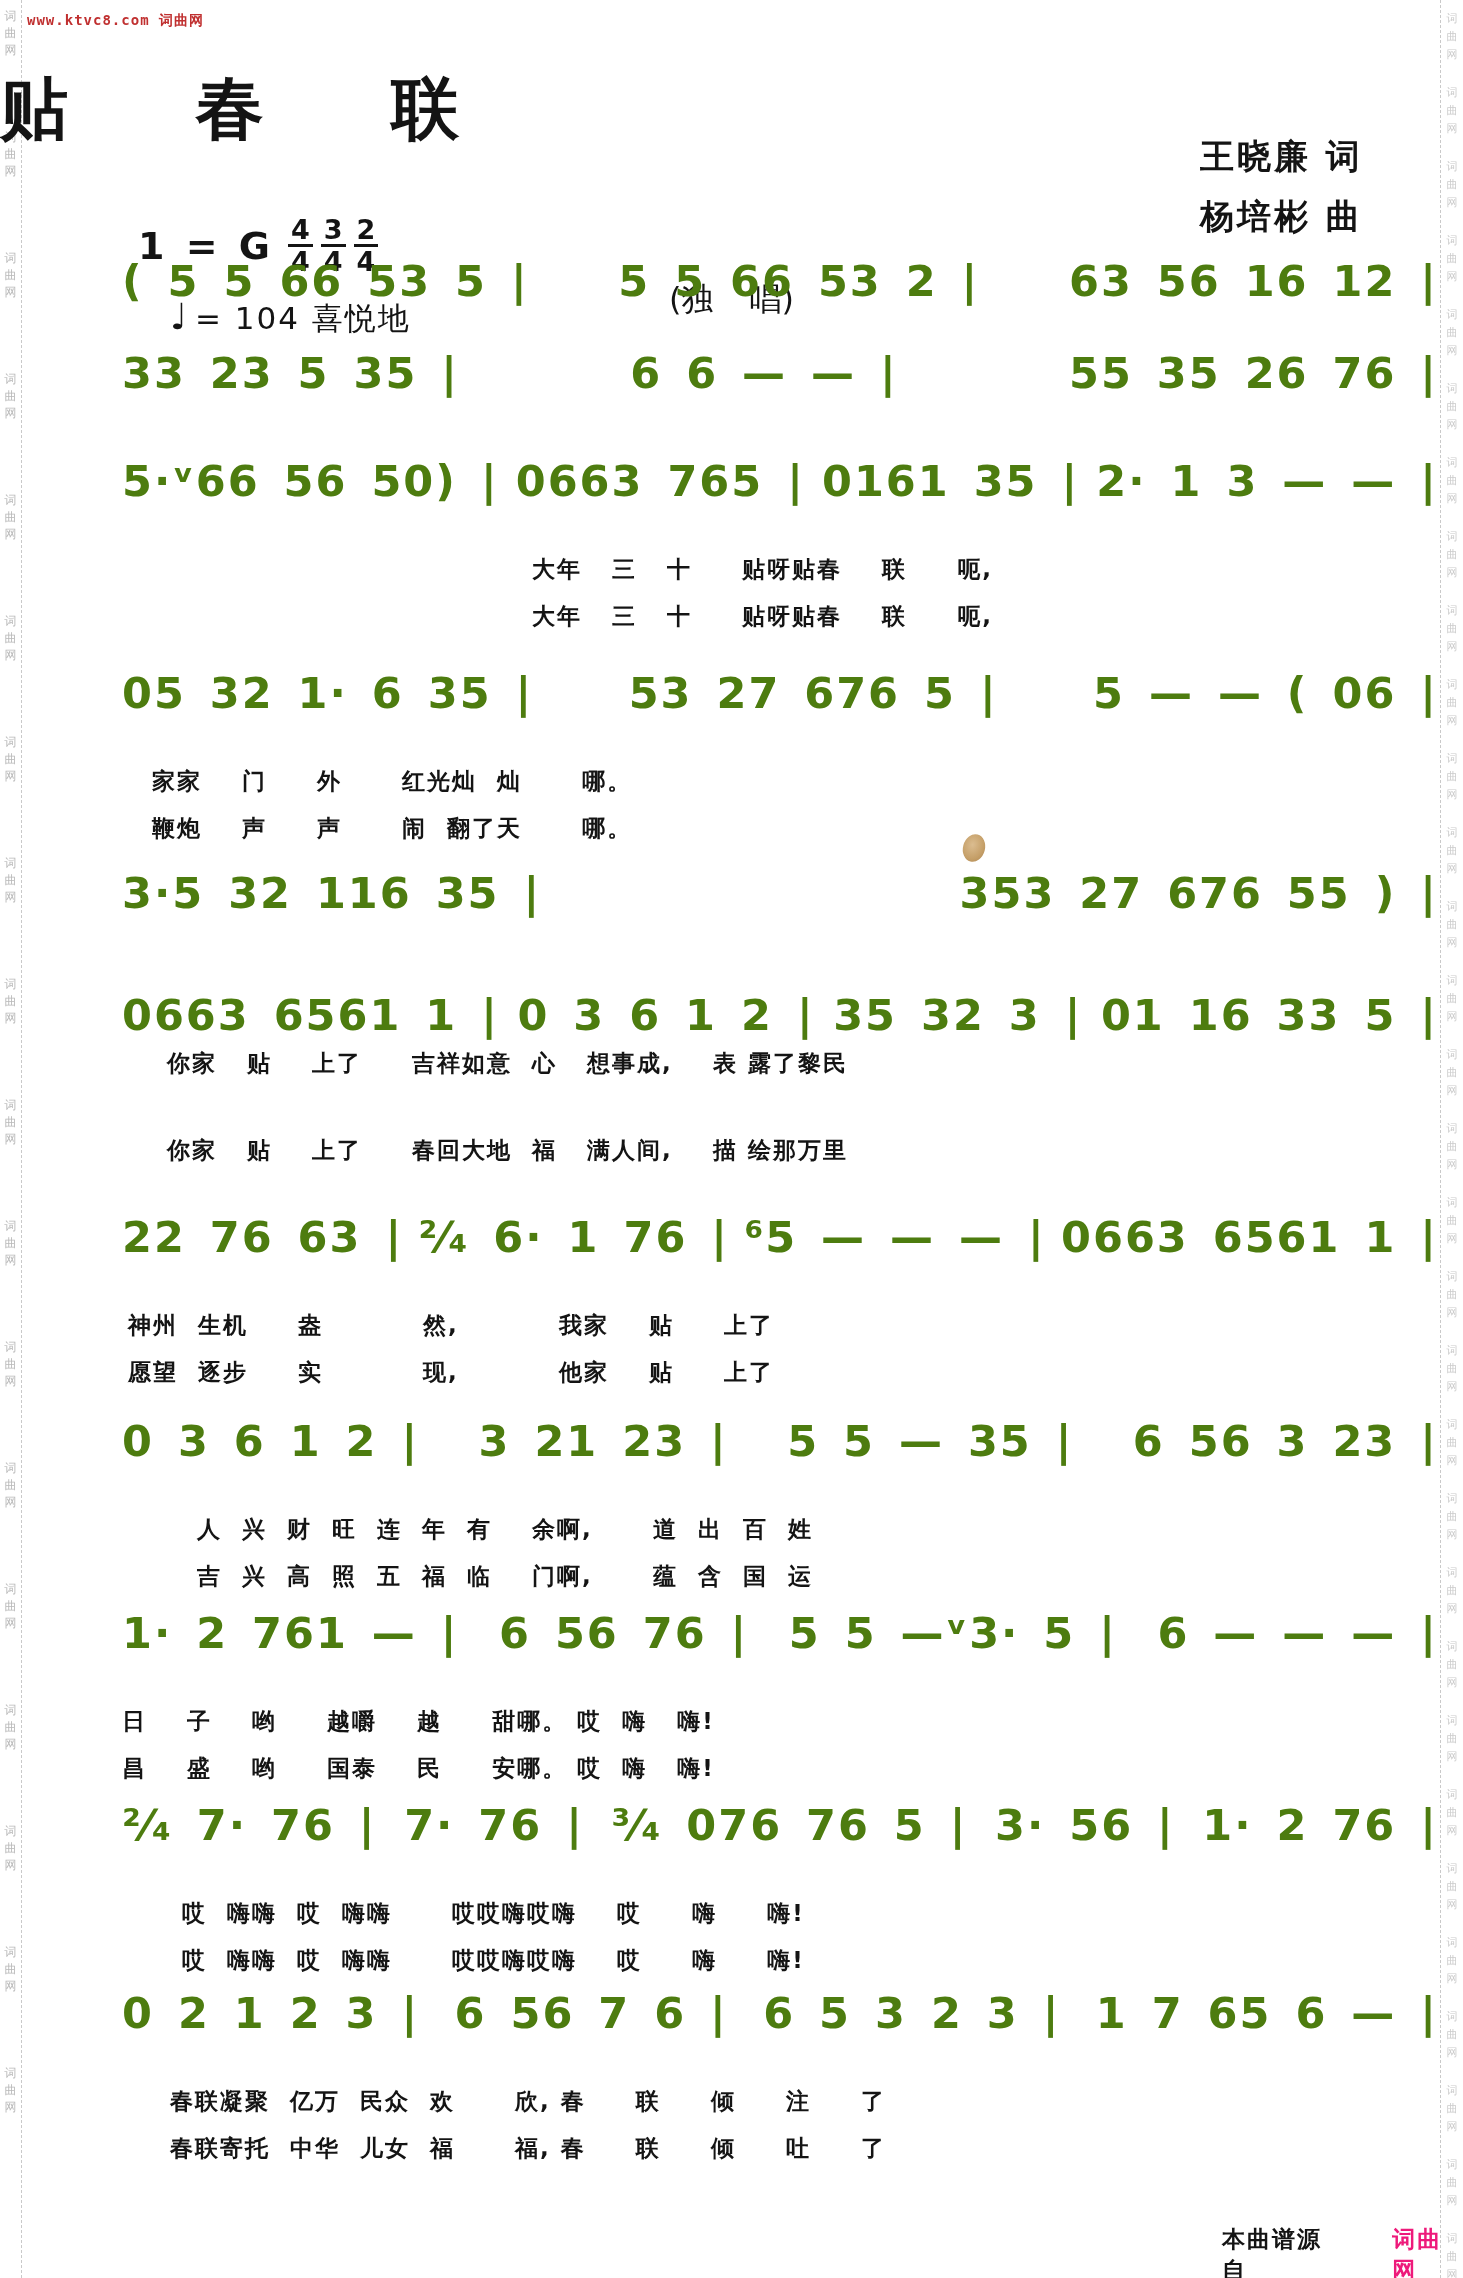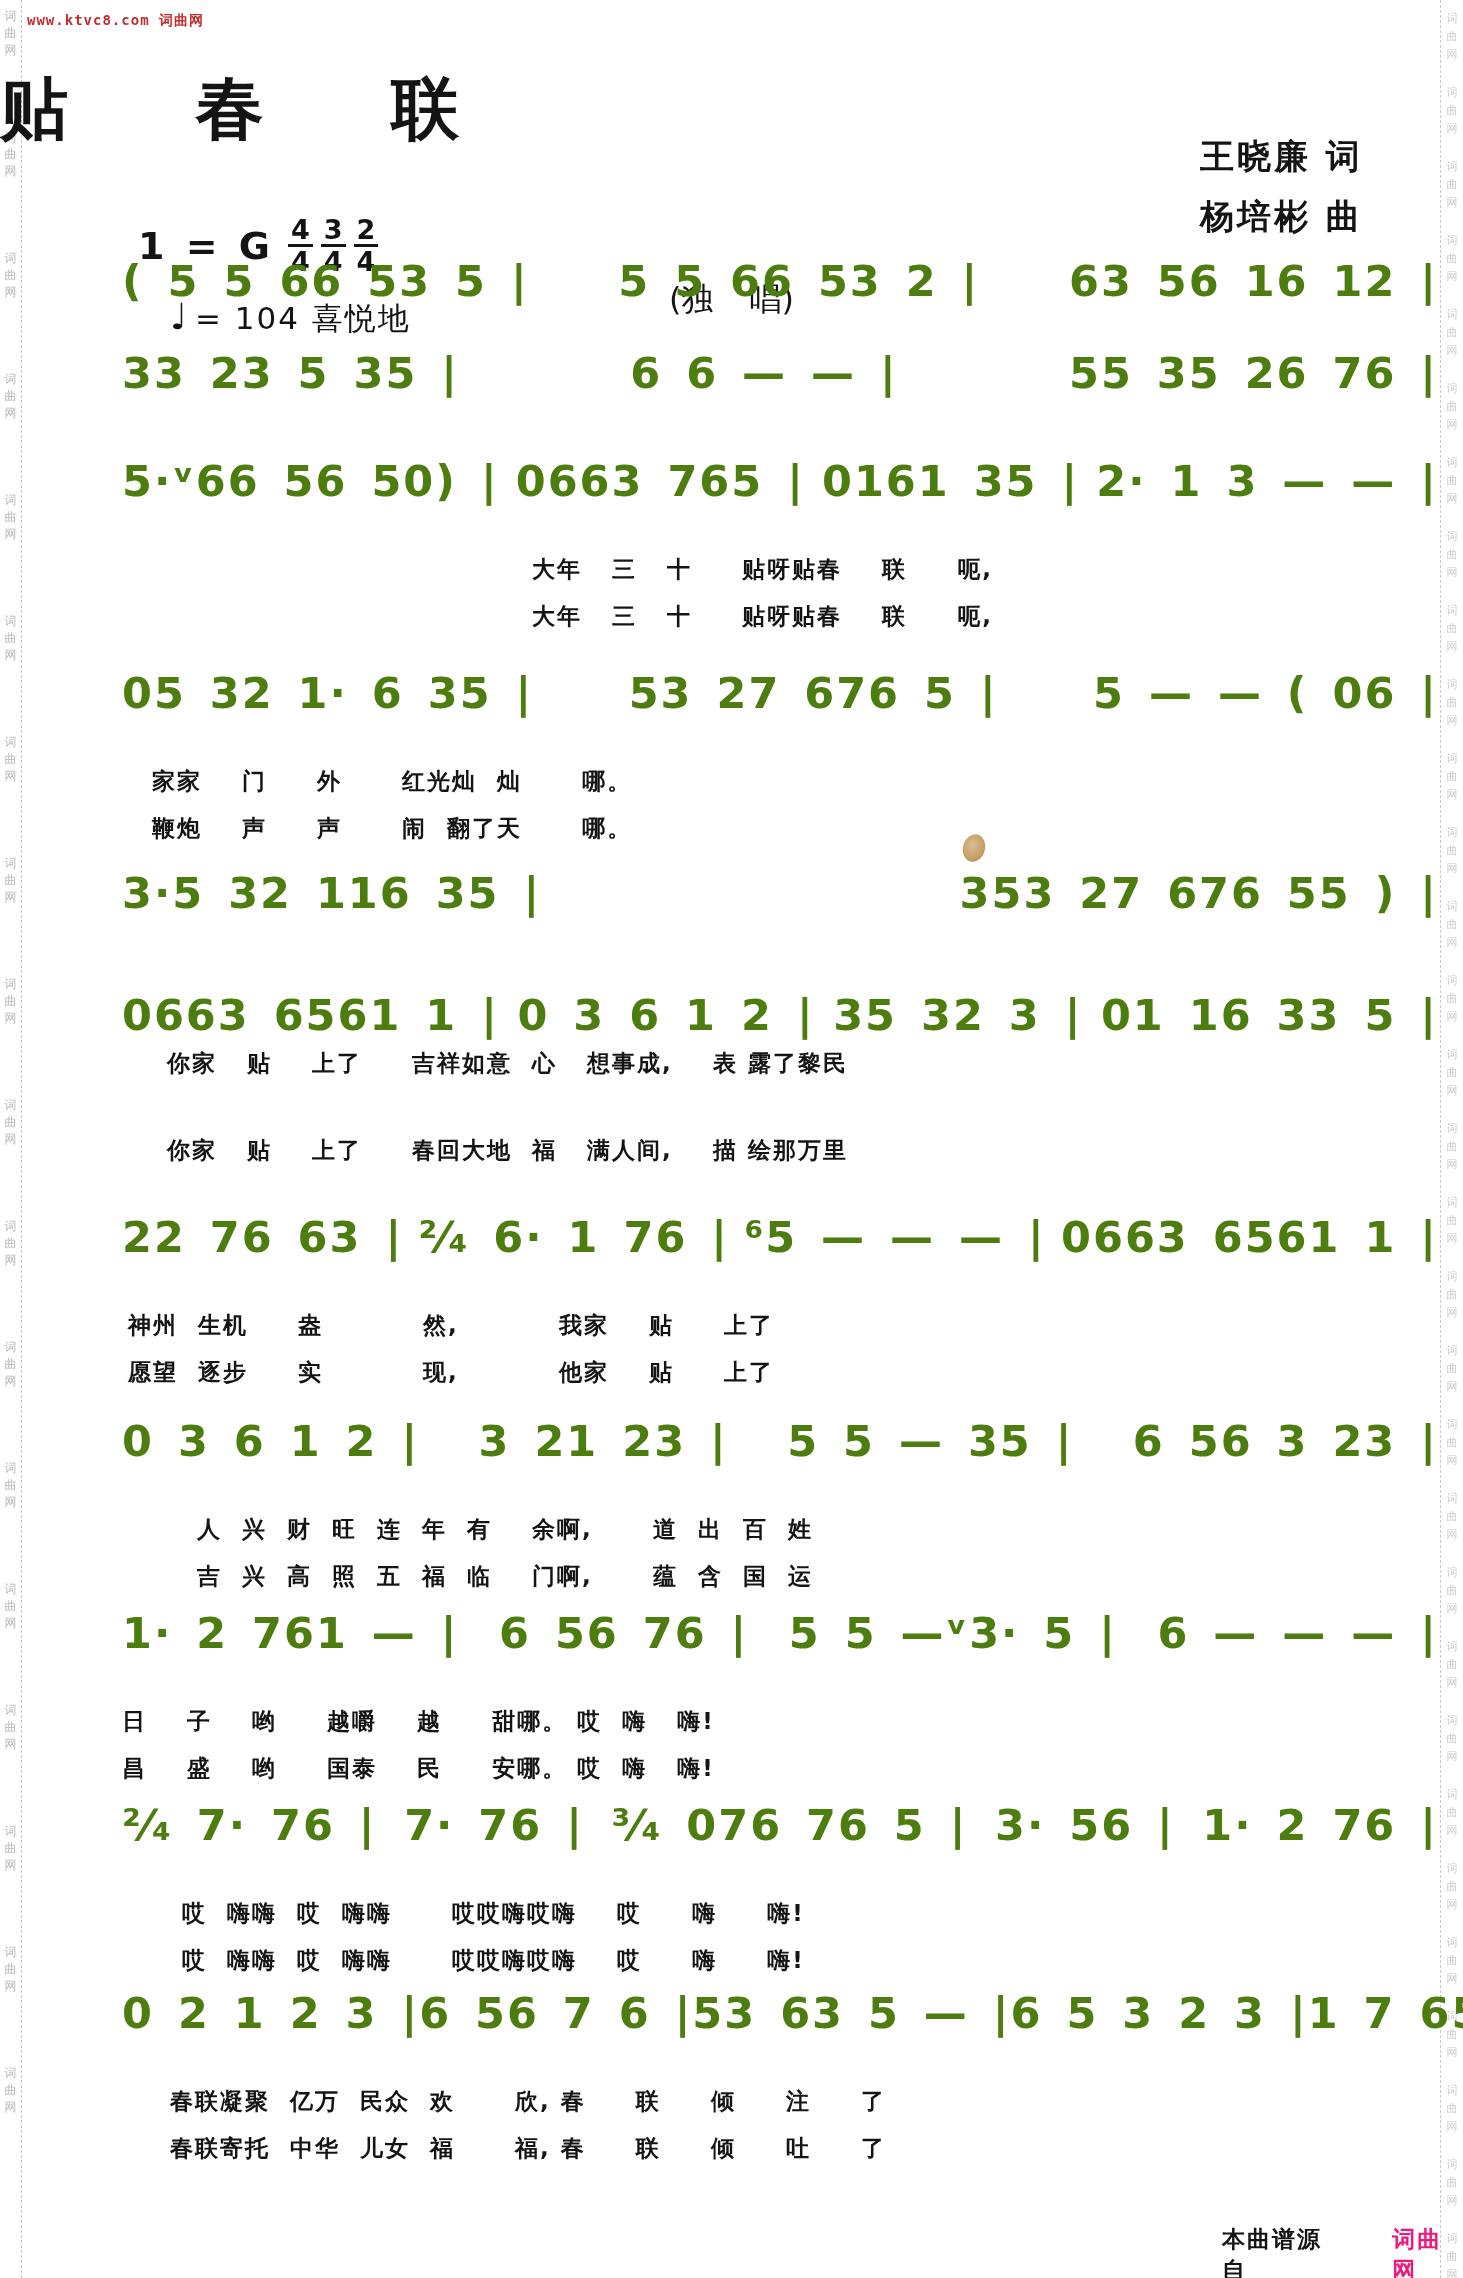--- a/index.html
+++ b/index.html
@@ -447,21 +447,20 @@
       <span>1· 2 76 |</span>
     </div>
     <div class="lyr first ml-s10">哎  嗨嗨  哎  嗨嗨      哎哎嗨哎嗨    哎     嗨     嗨!</div>
     <div class="lyr ml-s10">哎  嗨嗨  哎  嗨嗨      哎哎嗨哎嗨    哎     嗨     嗨!</div>
   </div>
 
   <div class="sys s11">
     <div class="notes">
       <span>0 2 1 2 3 |</span>
       <span>6 56 7 6 |</span>
-      <span>53 63 5 — |</span>
       <span>6 5 3 2 3 |</span>
       <span>1 7 65 6 — |</span>
     </div>
     <div class="lyr first ml-s11">春联凝聚  亿万  民众  欢      欣, 春     联     倾     注     了</div>
     <div class="lyr ml-s11">春联寄托  中华  儿女  福      福, 春     联     倾     吐     了</div>
   </div>
 
   <div class="stain"></div>
 
   <div class="source">

